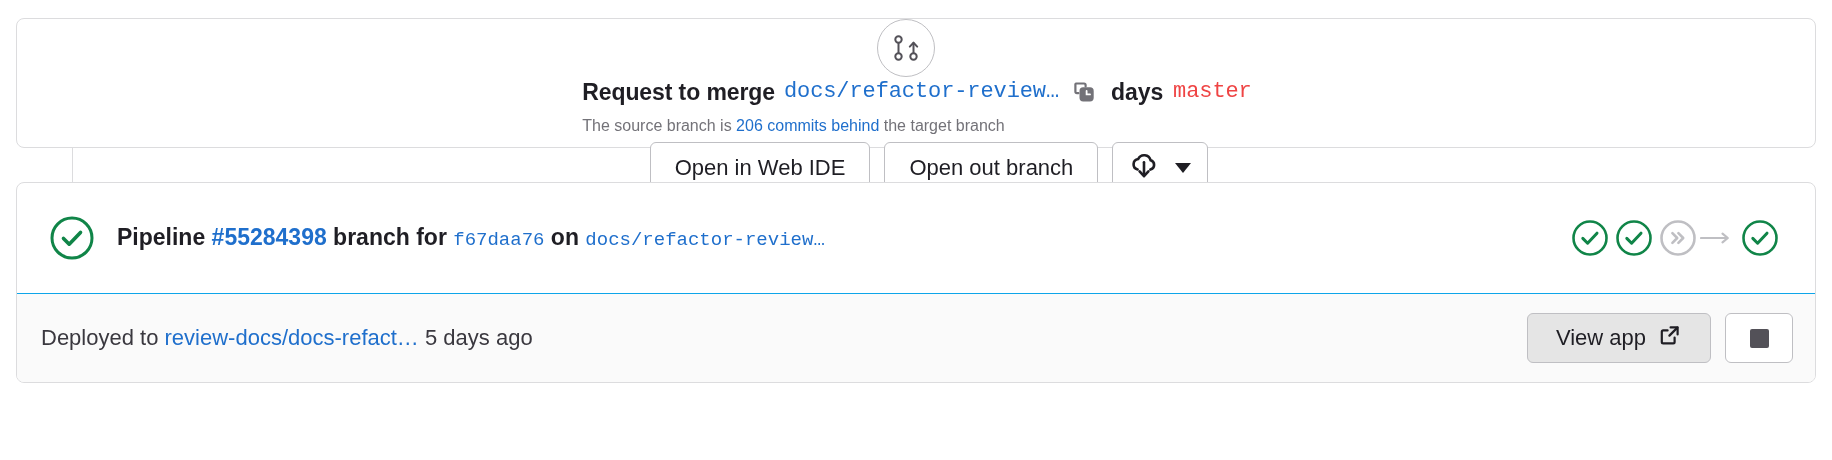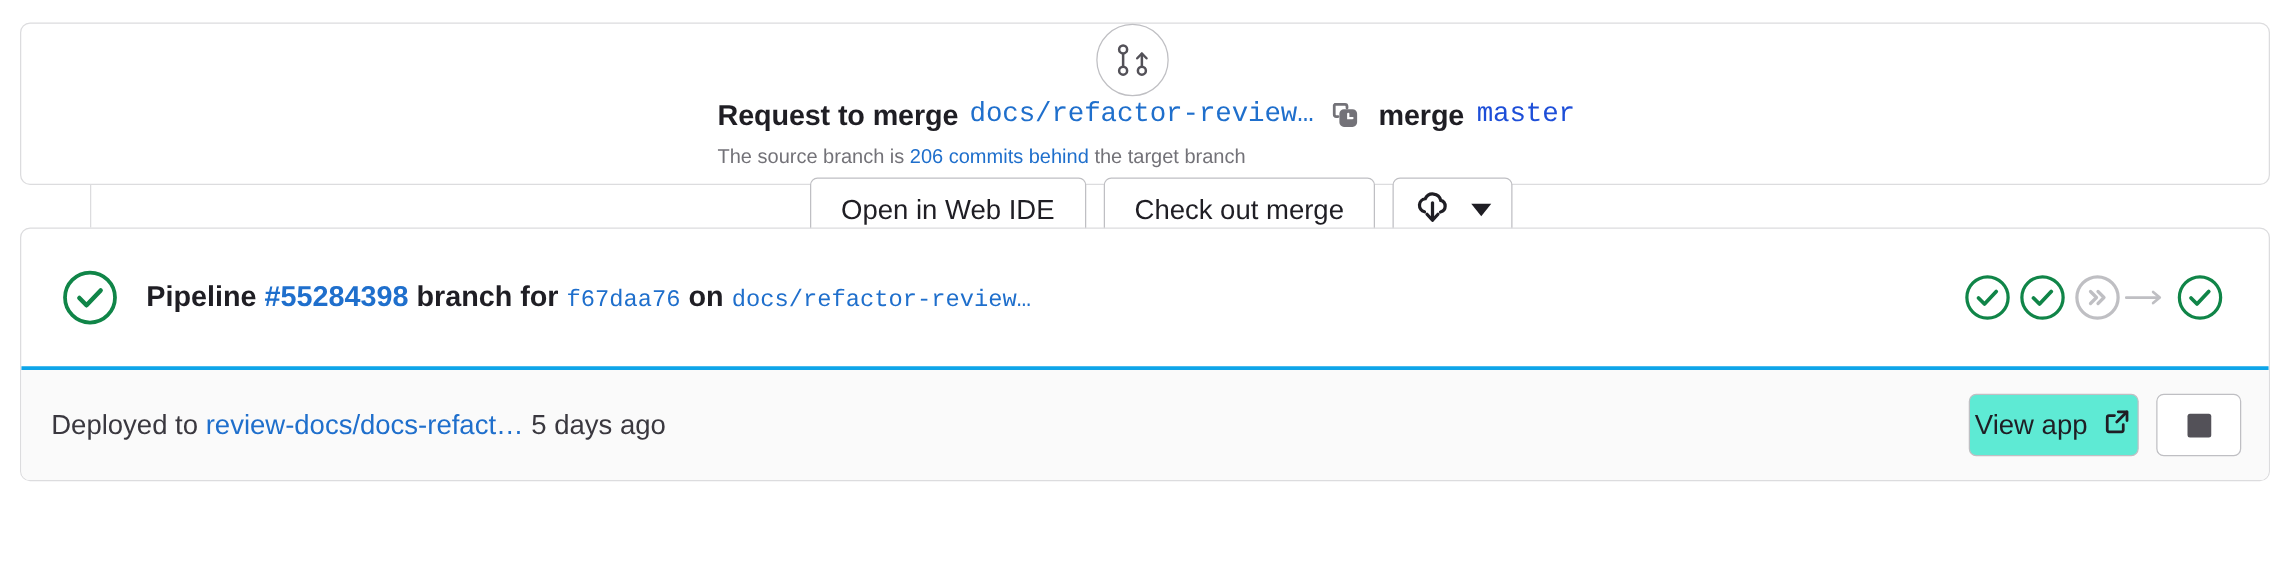--- a/index.html
+++ b/index.html
@@ -74,21 +74,21 @@
     justify-content: center;
     margin-left: 12px;
     margin-right: 12px;
     cursor: pointer;
     background: none;
     border: none;
     padding: 0;
   }
   .mr-title .into-word { margin-left: 2px; }
   .mr-title .target-link {
-    color: #1d4ed8;
+    color: #ef4444;
     font-weight: normal;
     font-size: 22px;
     margin-left: 10px;
   }
 
   .mr-sub {
     font-size: 16px;
     line-height: 32px;
     color: #737278;
     margin-top: 3px;
@@ -198,21 +198,21 @@
   .stage-badge { display: inline-flex; margin-left: 6px; }
   .stage-arrow {
     display: inline-flex;
     align-items: center;
     color: #bfbfc3;
     margin: 0 1px 0 3px;
   }
 
   
   .deploy-row {
-    border-top: 3px solid #0ea5e9;
+    border-top: 1px solid #0ea5e9;
     background: #fafafa;
     display: flex;
     align-items: center;
     padding: 14px 22px 14px 24px;
     height: 60px;
     box-sizing: content-box;
   }
   .deploy-text {
     font-size: 22px;
     color: #3a383f;
@@ -222,28 +222,28 @@
   .deploy-text a { color: #1f6fcc; text-decoration: none; }
   .deploy-actions {
     display: flex;
     align-items: center;
     gap: 14px;
     flex: 0 0 auto;
   }
   .btn-viewapp {
     border: 1px solid #bfbfc3;
     border-radius: 6px;
-    background: #5eead4;
+    background: #e5e5e5;
     color: #1f1e24;
     font-size: 22px;
     height: 50px;
     display: flex;
     align-items: center;
     gap: 12px;
-    padding: 0 4px;
+    padding: 0 28px;
     cursor: pointer;
     white-space: nowrap;
     box-sizing: border-box;
   }
   .btn-stop {
     border: 1px solid #bfbfc3;
     border-radius: 6px;
     background: #ffffff;
     width: 68px;
     height: 50px;
@@ -282,34 +282,34 @@
         <span>Request to merge</span>
         <span class="branch-link mono">docs/refactor-review…</span>
         <button class="copy-btn">
           <svg width="26" height="26" viewBox="0 0 26 26" fill="none" aria-hidden="true">
             <path d="M5 4.5 h8 a1.6 1.6 0 0 1 1.6 1.6 v1.3" stroke="#737278" stroke-width="2.2" stroke-linecap="round" fill="none"></path>
             <path d="M4.4 5.2 v7.4 a1.6 1.6 0 0 0 1.6 1.6 h1.4" stroke="#737278" stroke-width="2.2" stroke-linecap="round" fill="none"></path>
             <rect x="9.6" y="9.4" width="12" height="12" rx="2.6" stroke="#737278" stroke-width="2.2" fill="#737278"></rect>
             <path d="M15.6 12 v3.4 h3.4" stroke="#ffffff" stroke-width="1.8" fill="none" stroke-linecap="round"></path>
           </svg>
         </button>
-        <span class="into-word">merge</span>
+        <span class="into-word">days</span>
         <span class="target-link mono">master</span>
       </div>
 
       <div class="mr-sub">
         <span>The source branch is</span>
         <a href="#">206 commits behind</a>
         <span>the target branch</span>
       </div>
     </div>
 
     <div class="mr-actions">
       <button class="btn">Open in Web IDE</button>
-      <button class="btn">Check out merge</button>
+      <button class="btn">Open out branch</button>
       <div class="btn-split">
         <span>
           <svg width="30" height="28" viewBox="0 0 30 28" fill="none" aria-hidden="true">
             <path d="M8.6 17.4 A5.3 5.3 0 0 1 9.2 7 A6.6 6.6 0 0 1 21.6 8.3 A4.8 4.8 0 0 1 21.4 17.6" stroke="#1f1e24" stroke-width="2.6" stroke-linecap="round" fill="none"></path>
             <path d="M15 10.2 V23.4" stroke="#1f1e24" stroke-width="2.6" stroke-linecap="round"></path>
             <path d="M10.6 19.4 L15 24.2 L19.4 19.4" stroke="#1f1e24" stroke-width="2.6" stroke-linecap="round" stroke-linejoin="round" fill="none"></path>
           </svg>
         </span>
         <span class="caret"></span>
       </div>

